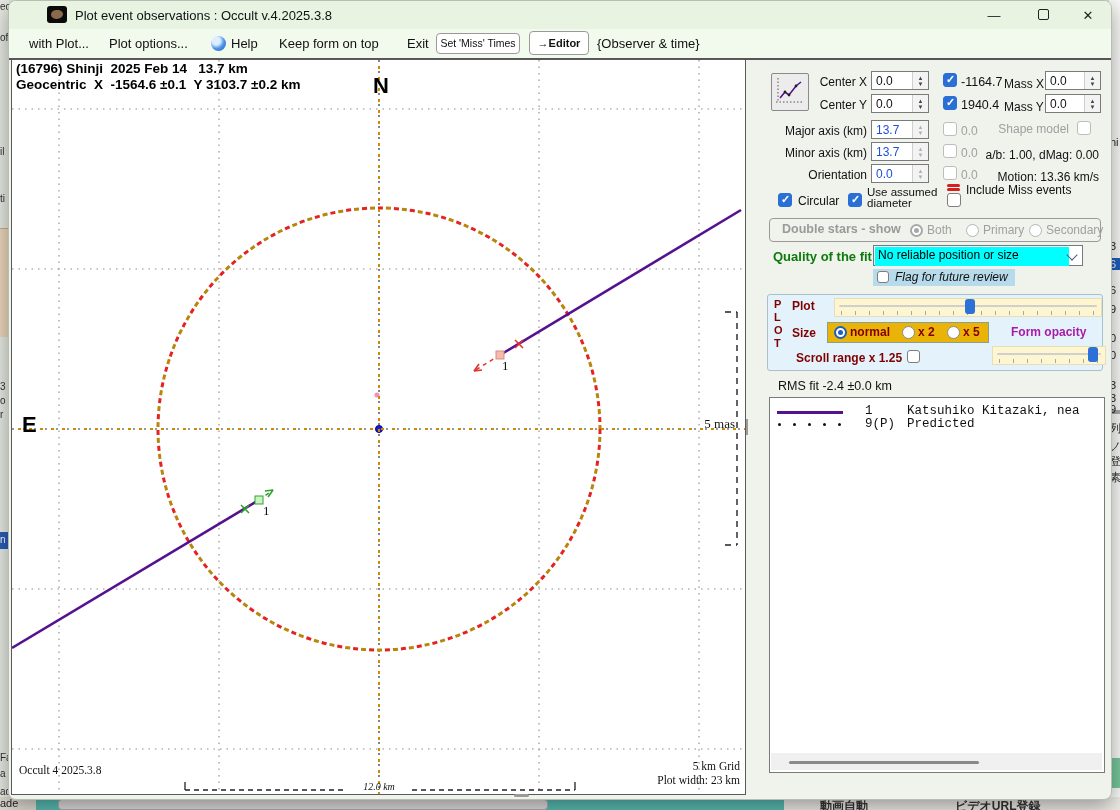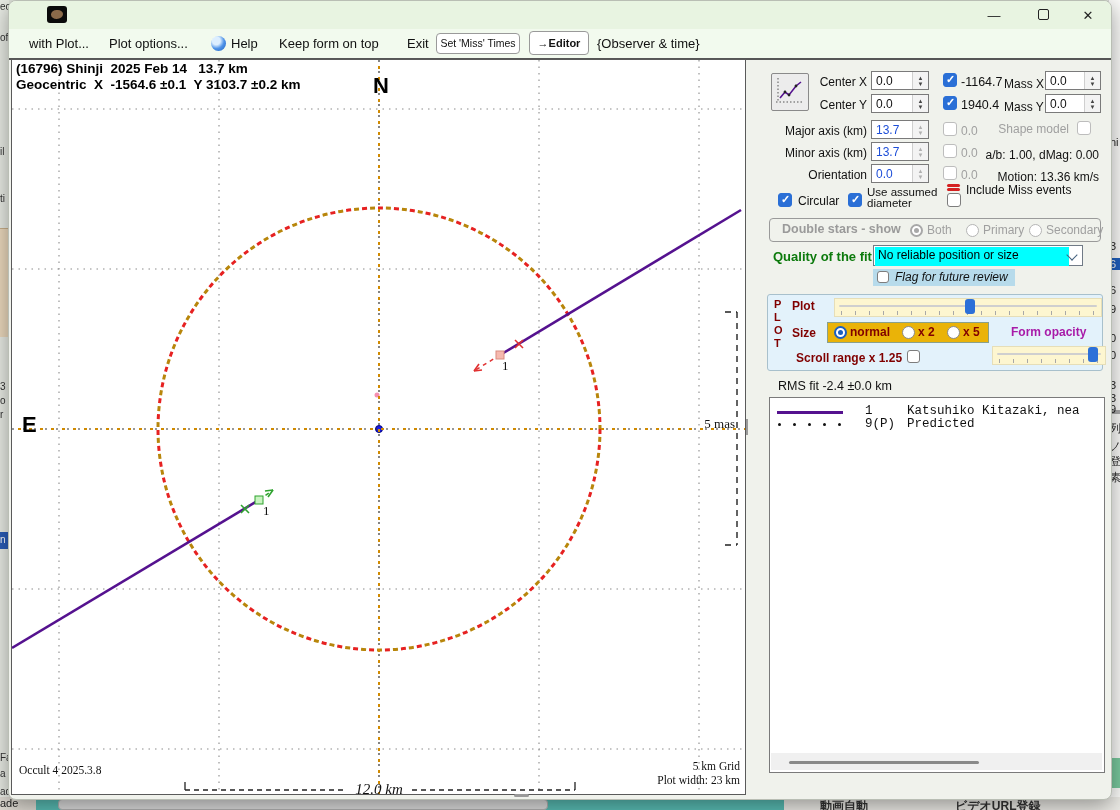--- a/index.html
+++ b/index.html
@@ -127,20 +127,21 @@
       <div id="bb-scroll" class="abs"></div>
     </div>
     <div class="jp" style="left:820px;">動画自動</div>
     <div class="jp" style="left:955px;">ビデオURL登録</div>
   </div>
 
   <div id="win" class="abs">
 
     <div id="titlebar" class="abs">
       <div id="appicon" class="abs"></div>
+      <div id="title-text" class="abs">Plot event observations : Occult v.4.2025.3.8</div>
       <div class="abs winbtn" style="left:970px;">—</div>
       <div class="abs winbtn" id="btn-max" style="left:1019px;"><span></span></div>
       <div class="abs winbtn" style="left:1064px;">✕</div>
     </div>
 
     <div id="menubar" class="abs">
       <div class="abs menu-item" style="left:20px;">with Plot...</div>
       <div class="abs menu-item" style="left:100px;">Plot options...</div>
       <div id="help-icon" class="abs"></div>
       <div class="abs menu-item" style="left:222px;">Help</div>
@@ -192,21 +193,21 @@
           <rect x="243" y="436" width="8" height="8" fill="#c9f3c1" stroke="#2fa32f" stroke-width="1"></rect>
           <text x="490" y="310" font-size="13" fill="#111" font-family="Liberation Serif, serif">1</text>
           <text x="251" y="455" font-size="13" fill="#111" font-family="Liberation Serif, serif">1</text>
         </svg>
       <div class="abs plot-hdr pre" style="top:1px;text-align:right;">(16796) Shinji  2025 Feb 14   13.7 km</div>
       <div class="abs plot-hdr pre" style="top:17px;">Geocentric  X  -1564.6 ±0.1  Y 3103.7 ±0.2 km</div>
       <div class="abs compass" style="left:361px;top:13px;">N</div>
       <div class="abs compass" style="left:10px;top:352px;">E</div>
       <div class="abs serif" style="left:653px;top:356px;width:70px;text-align:right;font-size:13px;">5 mas</div>
       <div class="abs serif" style="left:7px;top:704px;font-size:11.5px;">Occult 4 2025.3.8</div>
-      <div class="abs serif" style="left:307px;top:721px;width:120px;text-align:center;font-style:italic;font-size:15px;">12.0 km</div>
+      <div class="abs serif" style="left:307px;top:721px;width:120px;text-align:center;font-style:italic;font-size:10px;">12.0 km</div>
       <div class="abs serif" style="left:608px;top:700px;width:120px;text-align:right;font-size:11.5px;">5 km Grid</div>
       <div class="abs serif" style="left:588px;top:714px;width:140px;text-align:right;font-size:11.5px;">Plot width: 23 km</div>
     </div>
     <div class="abs" style="left:737px;top:418px;width:2px;height:16px;background:#9a9a9a;"></div>
 
     <div class="abs" style="left:762px;top:72px;width:36px;height:36px;background:#ececec;border:1px solid #8a8a8a;border-radius:2px;">
       <svg width="34" height="34">
         <line x1="6" y1="4" x2="6" y2="28" stroke="#555" stroke-width="1" stroke-dasharray="1.5 2"></line>
         <line x1="4" y1="28" x2="30" y2="28" stroke="#555" stroke-width="1" stroke-dasharray="1.5 2"></line>
         <polyline points="8,24 13,18 17,21 24,12 29,8" fill="none" stroke="#55128f" stroke-width="1.6"></polyline>

